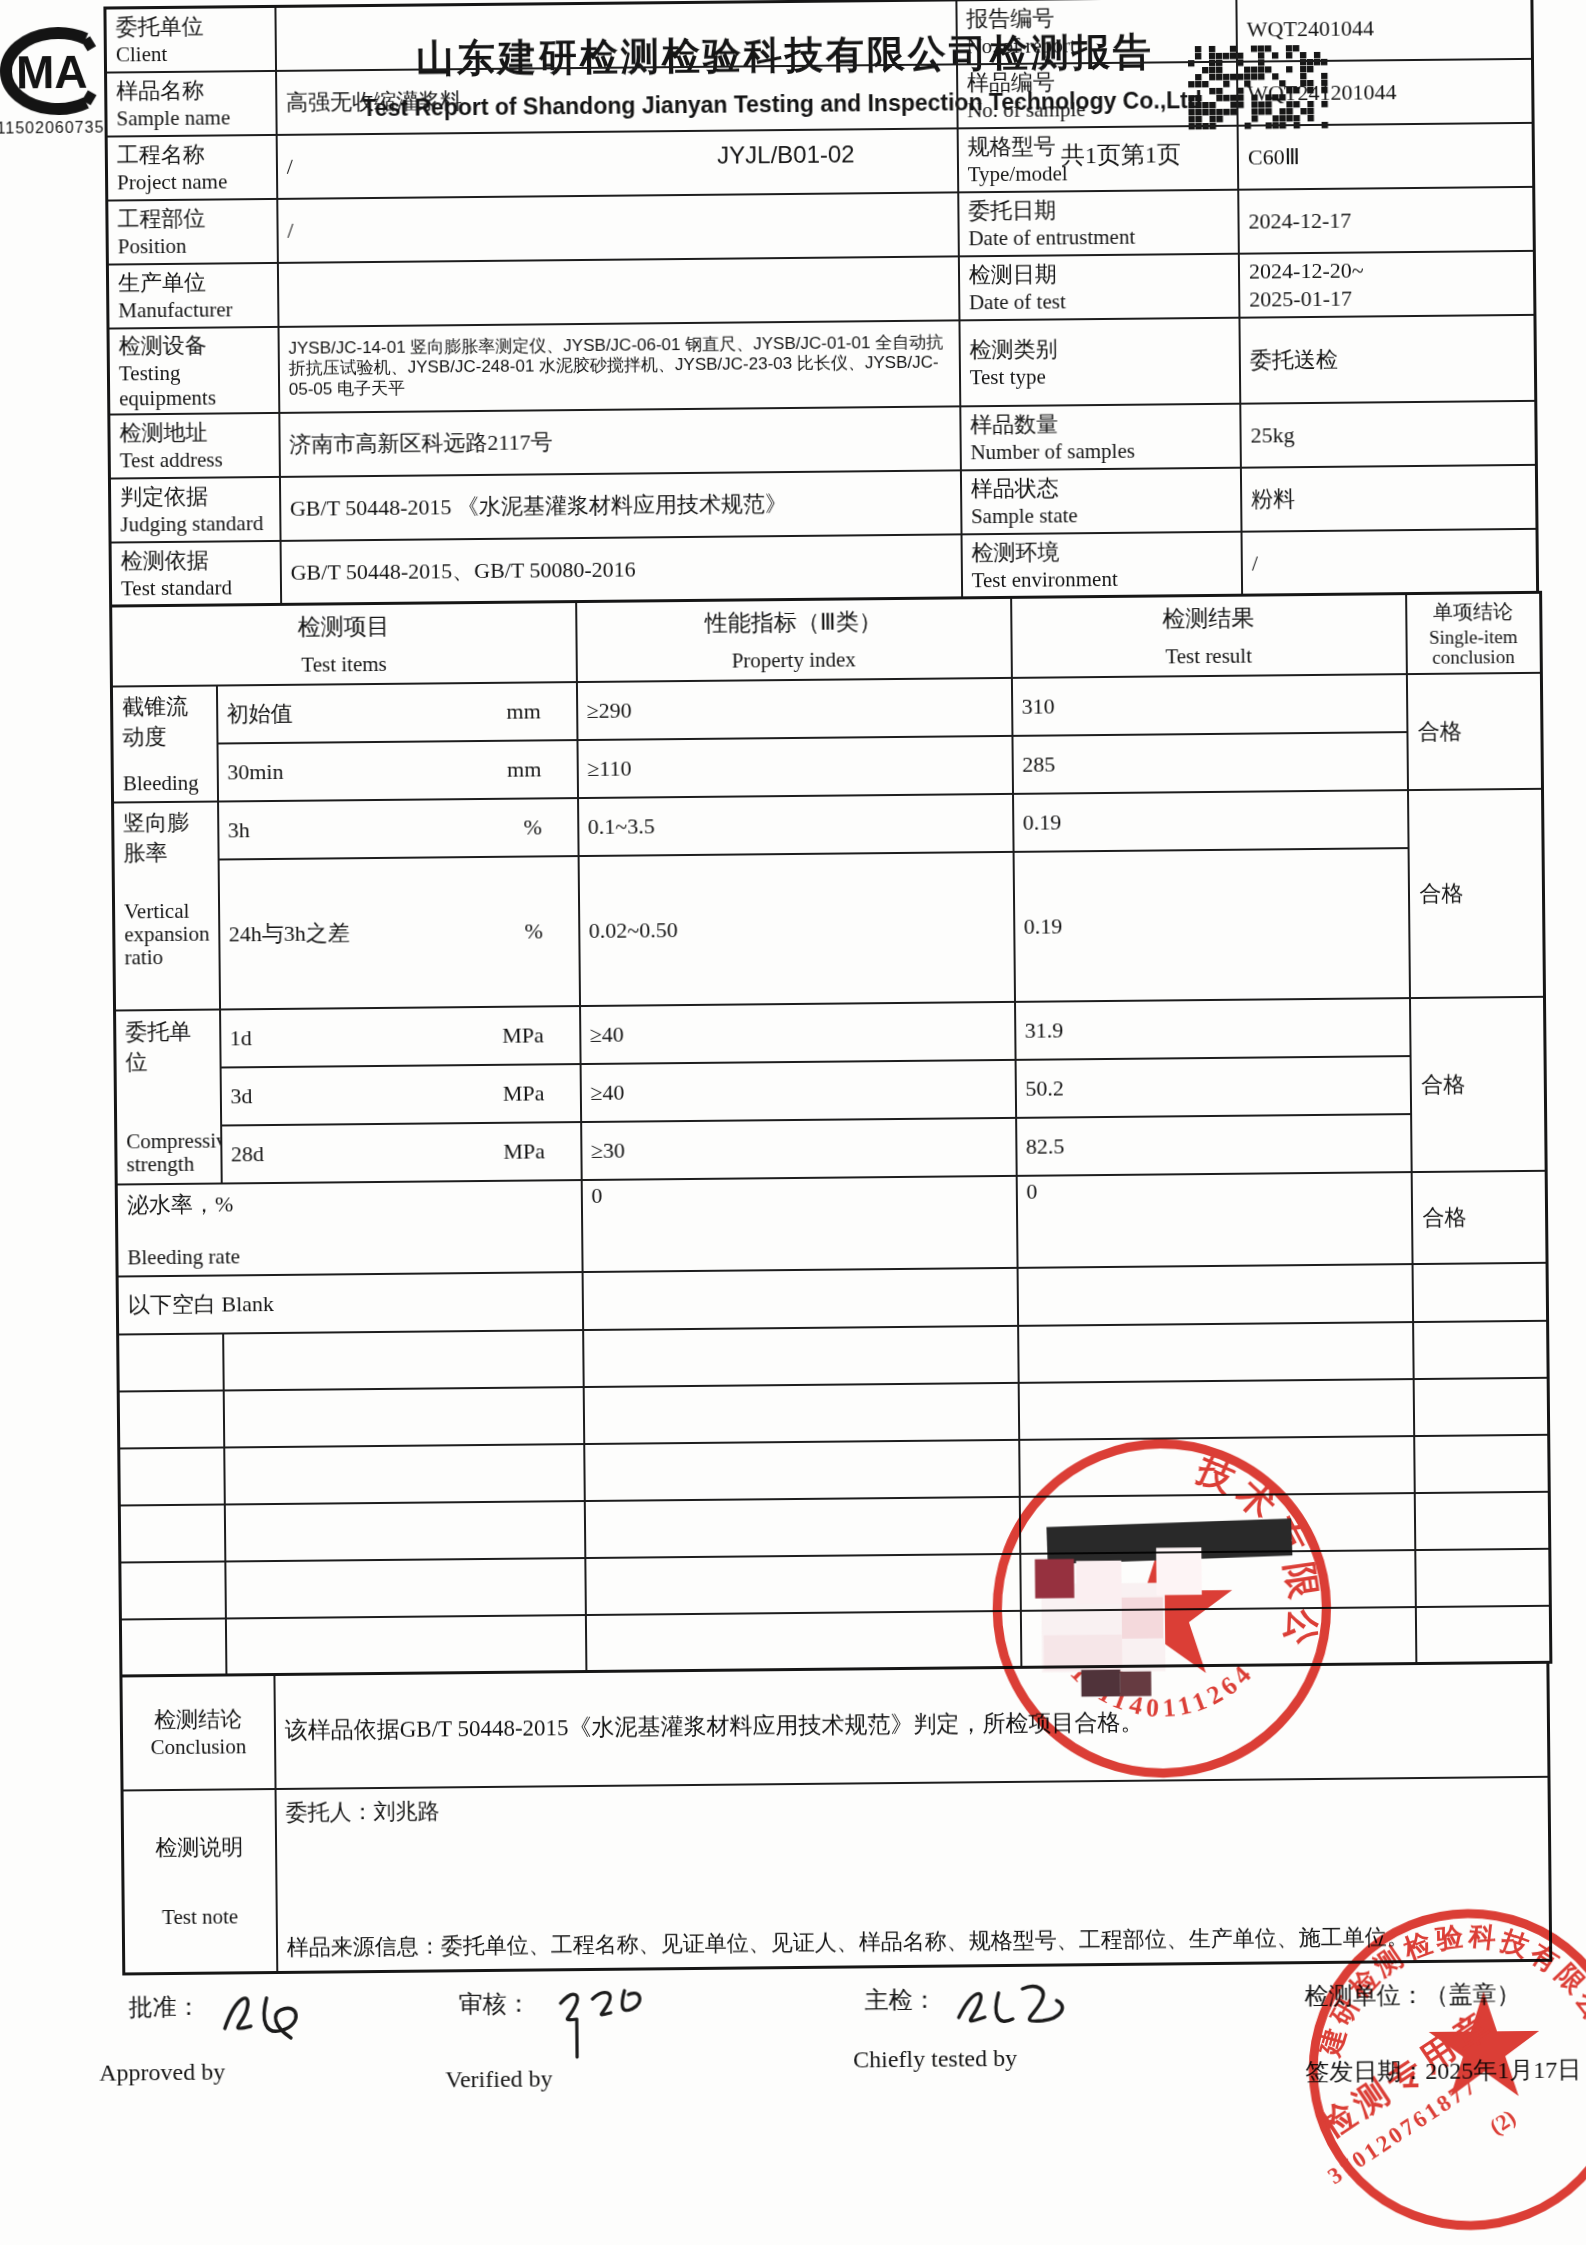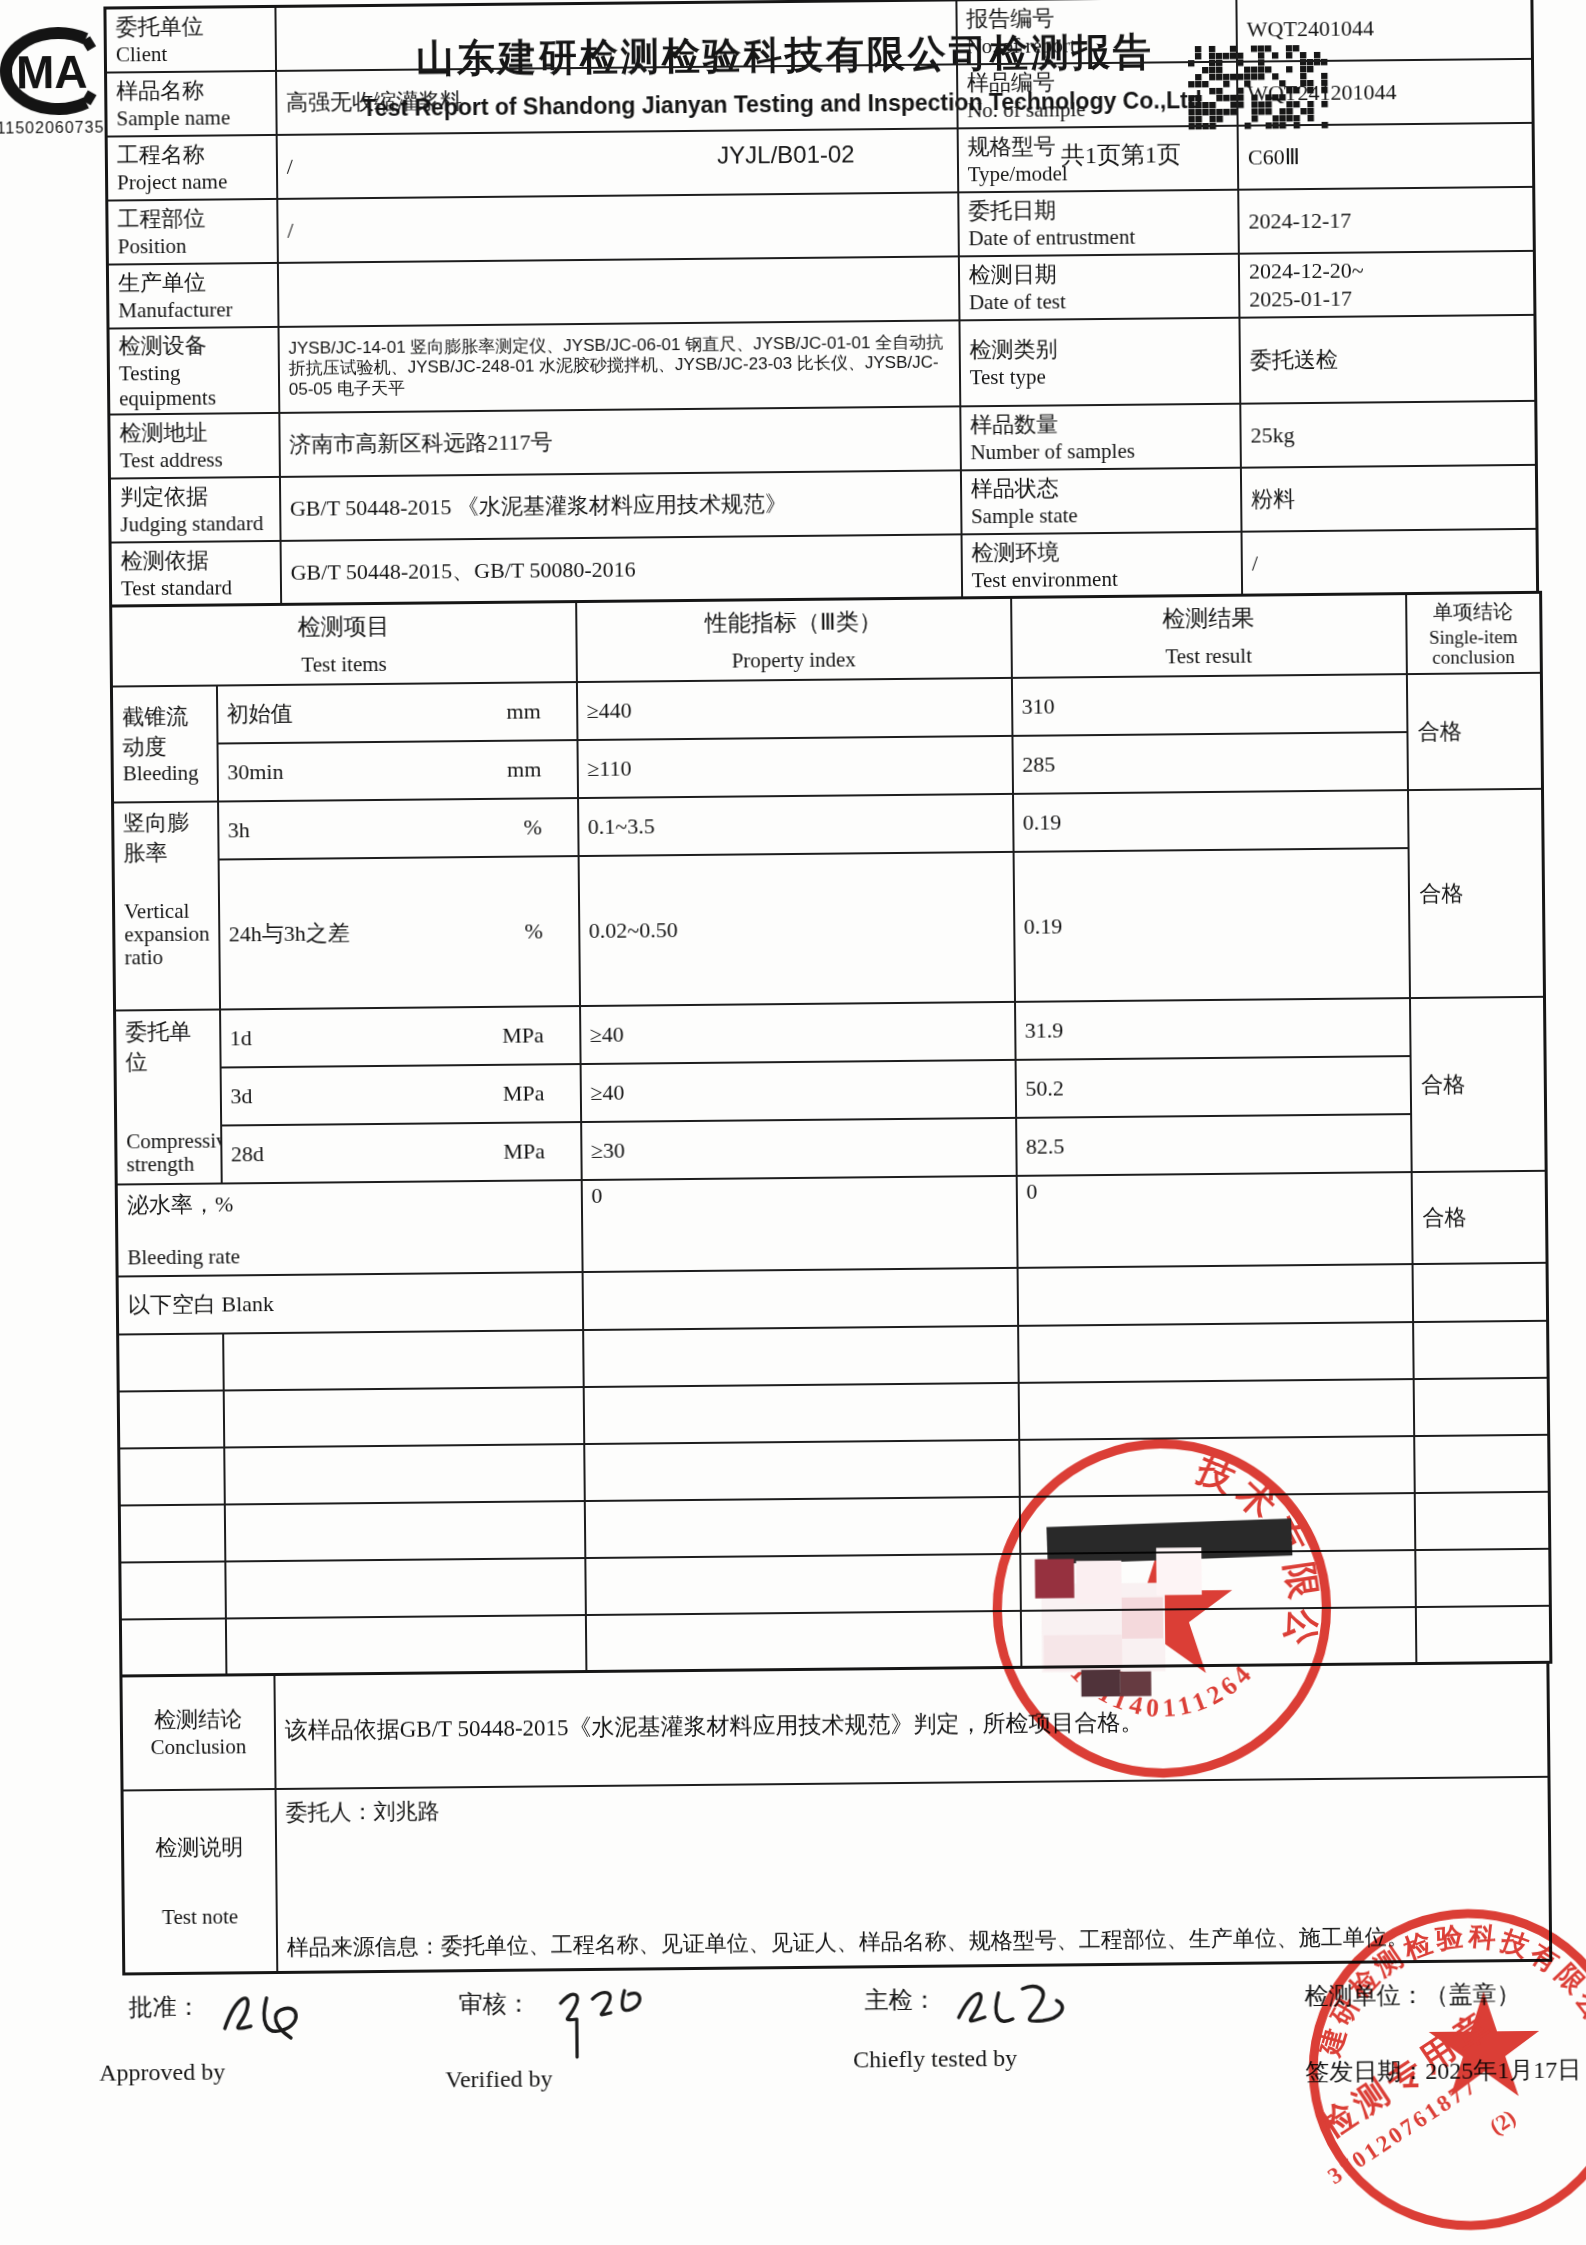--- a/index.html
+++ b/index.html
@@ -433,32 +433,32 @@
                 <div class="hen">Test result</div>
               </td>
       <td class="hd hd-small">
                 <div class="hcn">单项结论</div>
                 <div class="hen">Single-item conclusion</div>
               </td>
     </tr>
 
     <tr>
       <td rowspan="2">
-                <div class="g-lbl" style="height:104px;justify-content:center;">
+                <div class="g-lbl" style="height:104px;">
                   <span class="g-cn">截锥流动度</span>
                   <span class="g-en">Bleeding</span>
                 </div>
               </td>
       <td>
                 <div class="item-cell">
                   <span>初始值</span>
                   <span>mm</span>
                 </div>
               </td>
-      <td><span class="num">≥440</span></td>
+      <td><span class="num">≥290</span></td>
       <td><span class="num">310</span></td>
       <td rowspan="2" class="ok"><span>合格</span></td>
     </tr>
     <tr>
       <td>
                 <div class="item-cell">
                   <span>30min</span>
                   <span>mm</span>
                 </div>
               </td>

